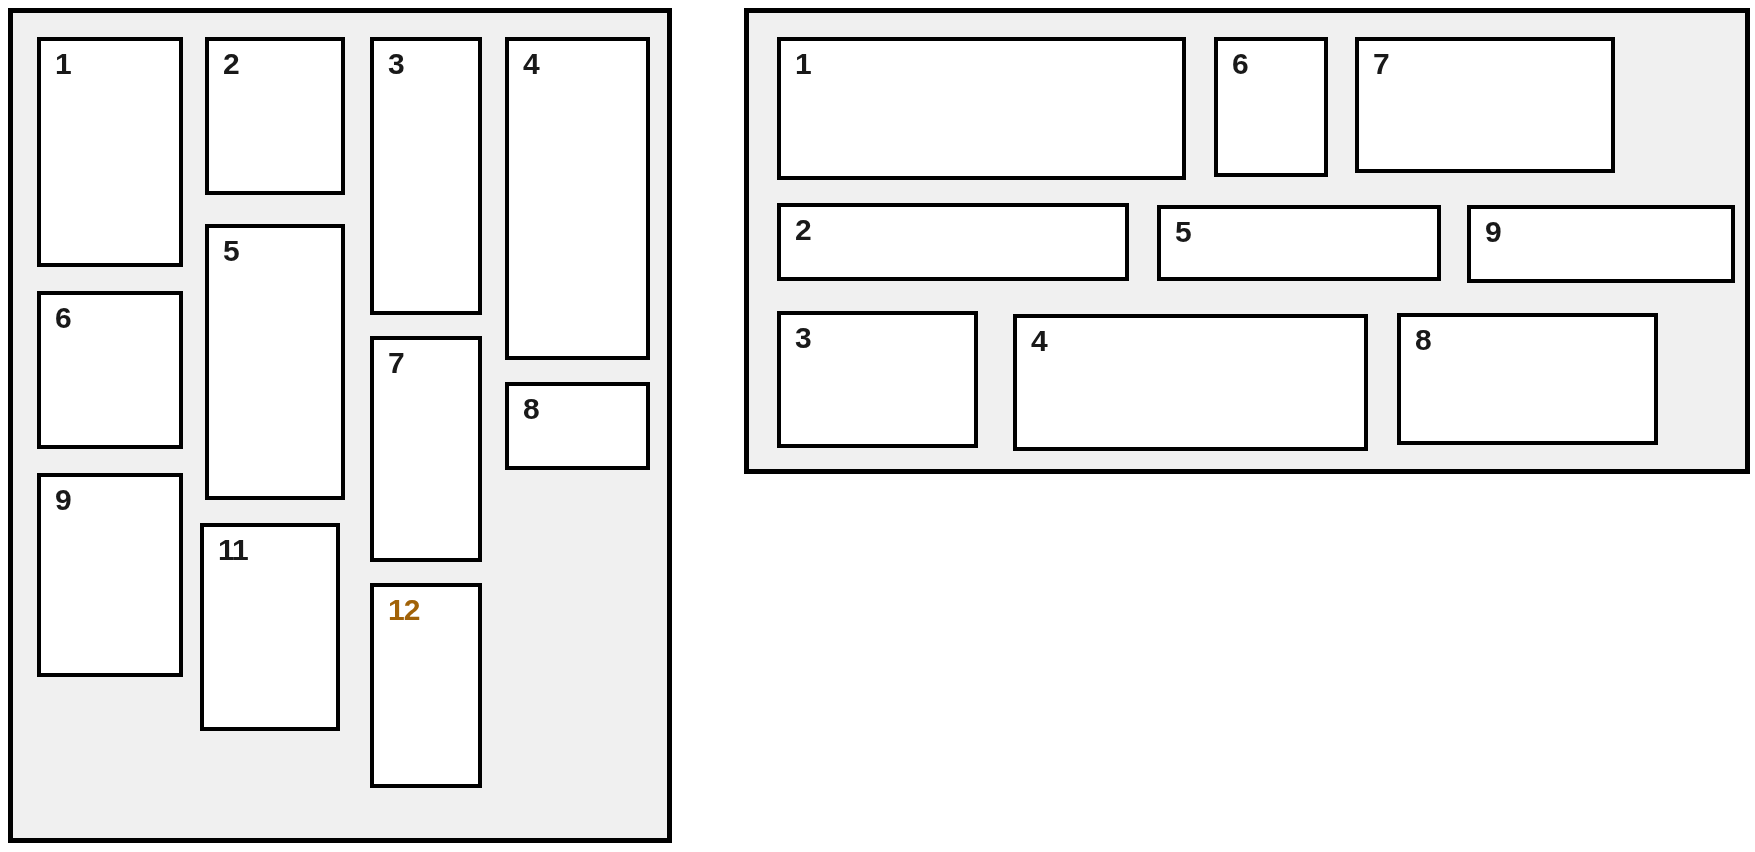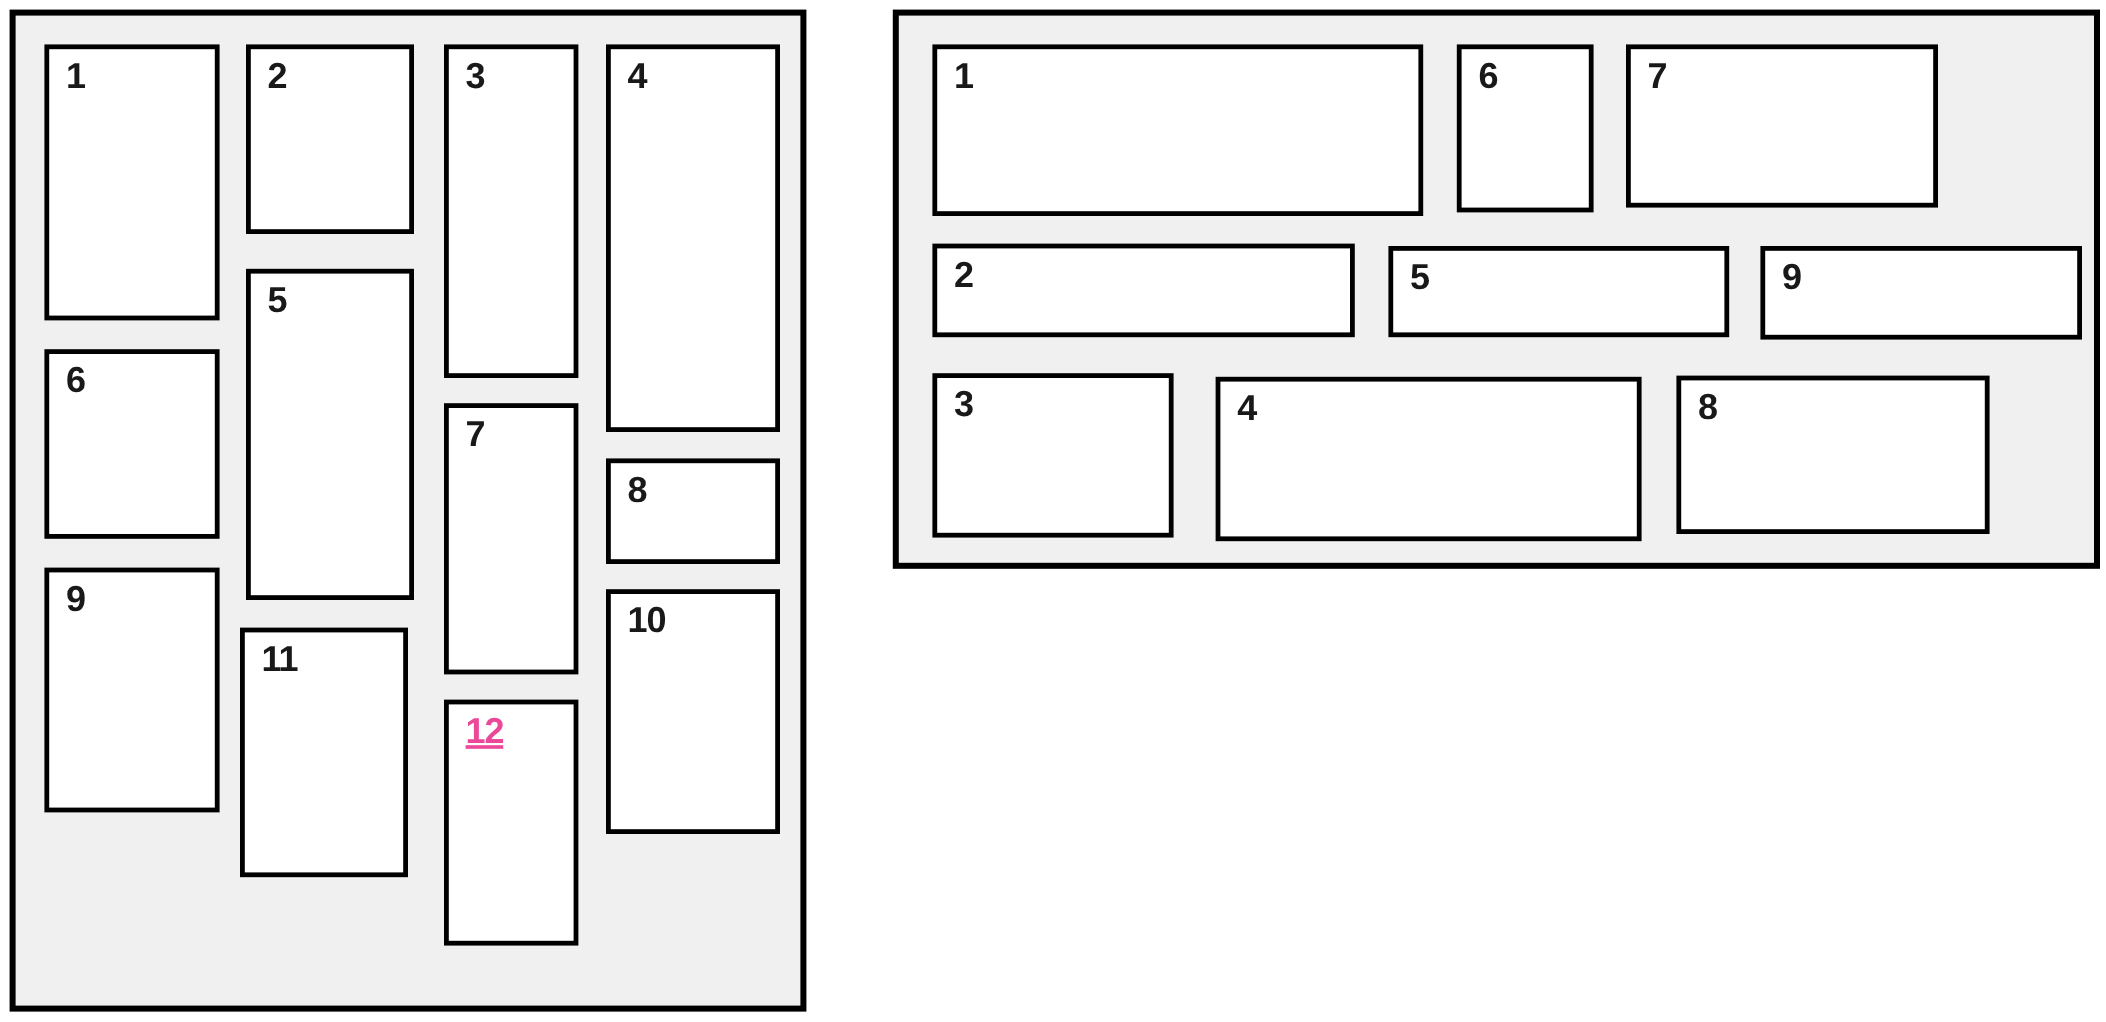--- a/index.html
+++ b/index.html
@@ -63,28 +63,25 @@
       </div>
       <div class="box" style="left: 357px; top: 323px; width: 112px; height: 226px; background: rgb(255, 255, 255); border-color: rgb(0, 0, 0);">
         <span class="box-label" style="color: rgb(25, 25, 25);">7</span>
       </div>
       <div class="box" style="left: 492px; top: 369px; width: 145px; height: 88px; background: rgb(255, 255, 255); border-color: rgb(0, 0, 0);">
         <span class="box-label" style="color: rgb(25, 25, 25);">8</span>
       </div>
       <div class="box" style="left: 24px; top: 460px; width: 146px; height: 204px; background: rgb(255, 255, 255); border-color: rgb(0, 0, 0);">
         <span class="box-label" style="color: rgb(25, 25, 25);">9</span>
       </div>
-      <div class="box" style="left: 492px; top: 478px; width: 145px; height: 204px; background: rgb(255, 255, 255); border-color: rgb(0, 0, 0);">
-        <span class="box-label" style="color: rgb(25, 25, 25);">10</span>
-      </div>
       <div class="box" style="left: 187px; top: 510px; width: 140px; height: 208px; background: rgb(255, 255, 255); border-color: rgb(0, 0, 0);">
         <span class="box-label" style="color: rgb(25, 25, 25);">11</span>
       </div>
       <div class="box" style="left: 357px; top: 570px; width: 112px; height: 205px; background: rgb(255, 255, 255); border-color: rgb(0, 0, 0);">
-        <span class="box-label" style="color: #ec4899; text-decoration: underline;">12</span>
+        <span class="box-label" style="color: #a16207;">12</span>
       </div>
     </div>
   <div class="panel" id="panel-horizontal-masonry" style="left: 744px; top: 8px; width: 1006px; height: 466px; background: rgb(240, 240, 240); border-color: rgb(0, 0, 0);">
       <div class="box" style="left: 28px; top: 24px; width: 409px; height: 143px; background: rgb(255, 255, 255); border-color: rgb(0, 0, 0);">
         <span class="box-label" style="color: rgb(25, 25, 25);">1</span>
       </div>
       <div class="box" style="left: 28px; top: 190px; width: 352px; height: 78px; background: rgb(255, 255, 255); border-color: rgb(0, 0, 0);">
         <span class="box-label" style="color: rgb(25, 25, 25);">2</span>
       </div>
       <div class="box" style="left: 28px; top: 298px; width: 201px; height: 137px; background: rgb(255, 255, 255); border-color: rgb(0, 0, 0);">

